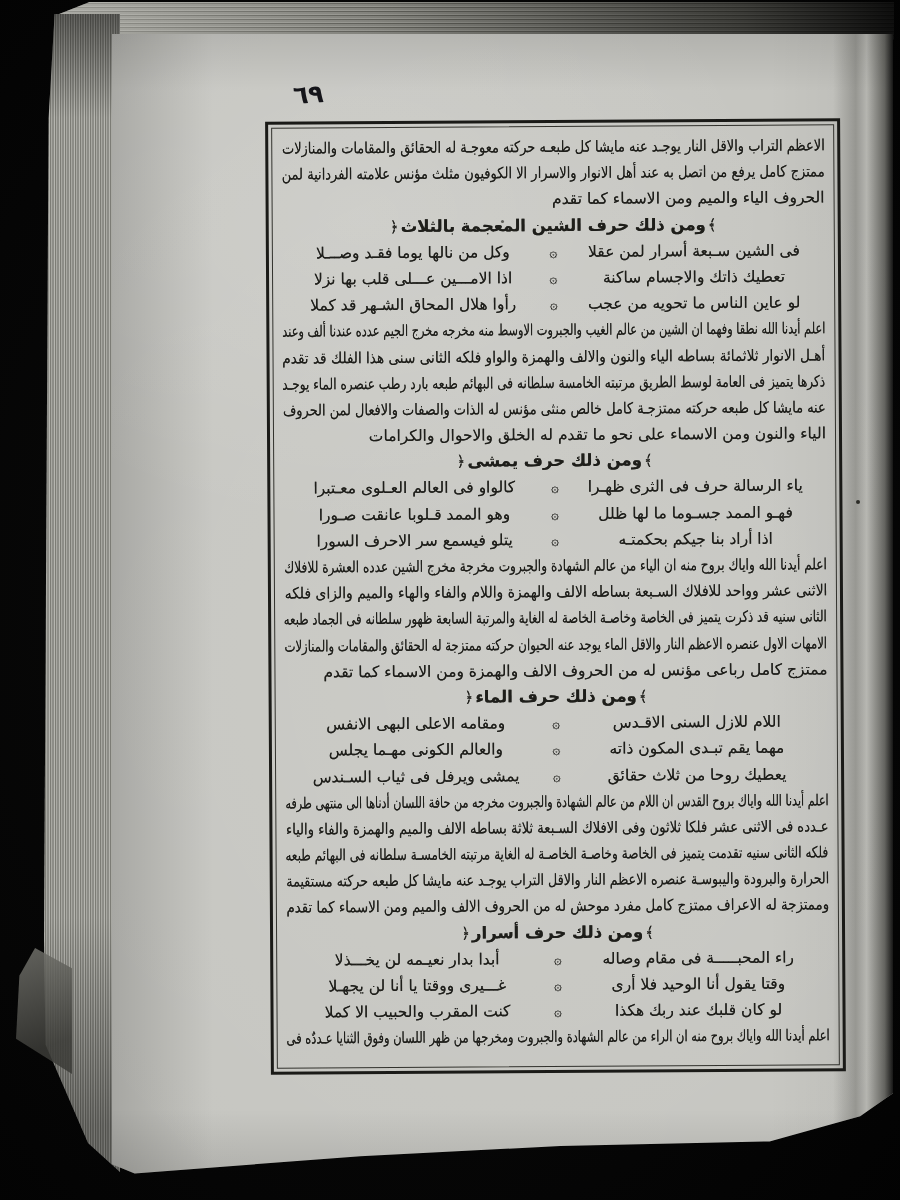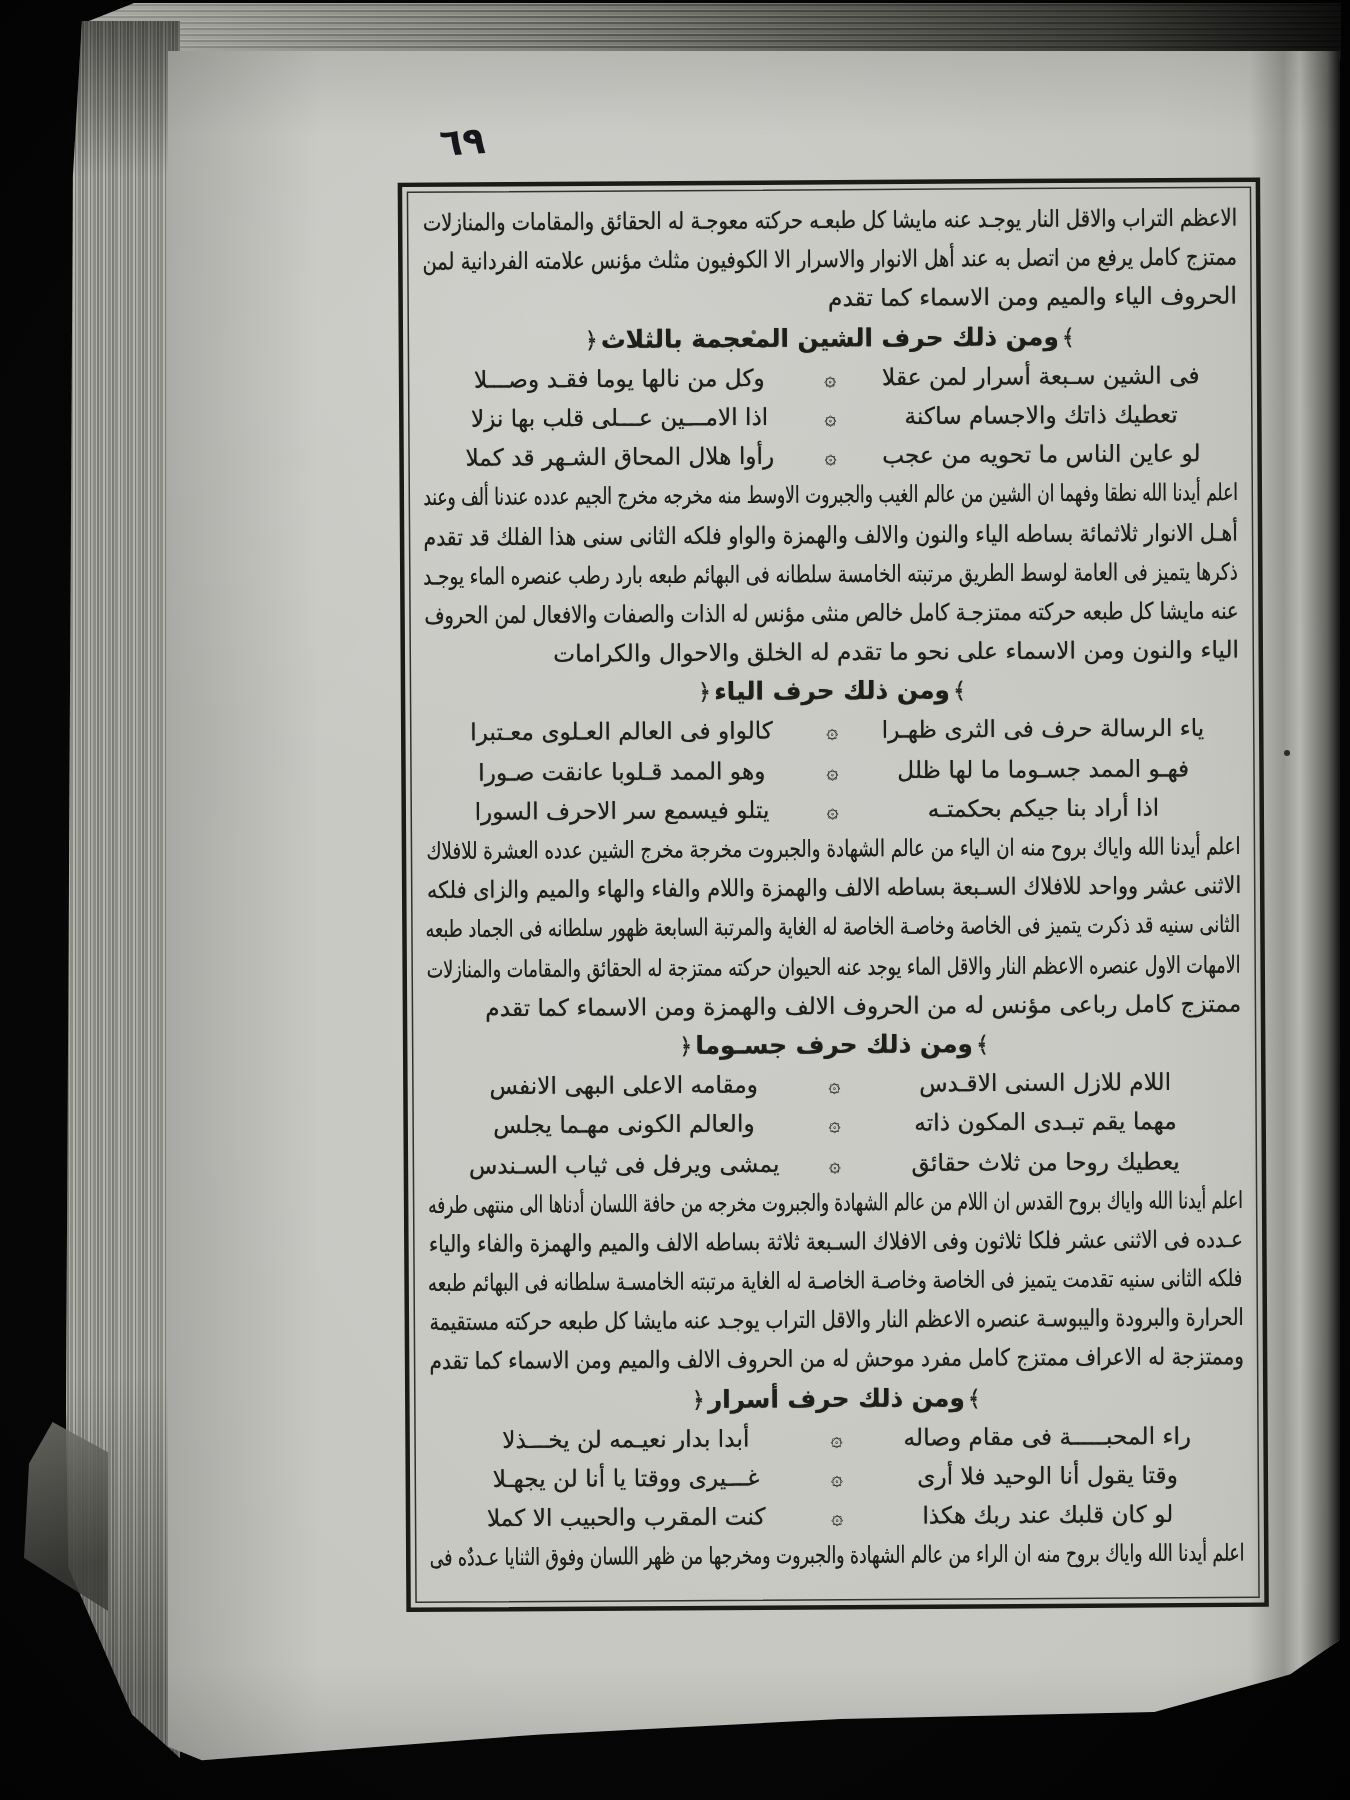--- a/index.html
+++ b/index.html
@@ -118,21 +118,21 @@
           <span class="half"><span class="txt fit">لو عاين الناس ما تحويه من عجب</span></span>
           <span class="sep">۞</span>
           <span class="half"><span class="txt fit">رأوا هلال المحاق الشـهر قد كملا</span></span>
         </div>
       <div class="pl"><span class="txt fit" style="transform: scaleX(0.732);">اعلم أيدنا الله نطقا وفهما ان الشين من عالم الغيب والجبروت الاوسط منه مخرجه مخرج الجيم عدده عندنا ألف وعند</span></div>
       <div class="pl"><span class="txt fit" style="transform: scaleX(0.879);">أهـل الانوار ثلاثمائة بساطه الياء والنون والالف والهمزة والواو فلكه الثانى سنى هذا الفلك قد تقدم</span></div>
       <div class="pl"><span class="txt fit" style="transform: scaleX(0.783);">ذكرها يتميز فى العامة لوسط الطريق مرتبته الخامسة سلطانه فى البهائم طبعه بارد رطب عنصره الماء يوجـد</span></div>
       <div class="pl"><span class="txt fit" style="transform: scaleX(0.834);">عنه مايشا كل طبعه حركته ممتزجـة كامل خالص منثى مؤنس له الذات والصفات والافعال لمن الحروف</span></div>
       <div class="pl"><span class="txt fit">الياء والنون ومن الاسماء على نحو ما تقدم له الخلق والاحوال والكرامات</span></div>
 
-      <div class="heading"><span class="orn">﴾</span><span>ومن ذلك حرف الياء</span><span class="orn">﴿</span></div>
+      <div class="heading"><span class="orn">﴾</span><span>ومن ذلك حرف يمشى</span><span class="orn">﴿</span></div>
       <div class="verse">
           <span class="half"><span class="txt fit">ياء الرسالة حرف فى الثرى ظهـرا</span></span>
           <span class="sep">۞</span>
           <span class="half"><span class="txt fit">كالواو فى العالم العـلوى معـتبرا</span></span>
         </div>
       <div class="verse">
           <span class="half"><span class="txt fit">فهـو الممد جسـوما ما لها ظلل</span></span>
           <span class="sep">۞</span>
           <span class="half"><span class="txt fit">وهو الممد قـلوبا عانقت صـورا</span></span>
         </div>
@@ -140,21 +140,21 @@
           <span class="half"><span class="txt fit">اذا أراد بنا جيكم بحكمتـه</span></span>
           <span class="sep">۞</span>
           <span class="half"><span class="txt fit">يتلو فيسمع سر الاحرف السورا</span></span>
         </div>
       <div class="pl"><span class="txt fit" style="transform: scaleX(0.784);">اعلم أيدنا الله واياك بروح منه ان الياء من عالم الشهادة والجبروت مخرجة مخرج الشين عدده العشرة للافلاك</span></div>
       <div class="pl"><span class="txt fit" style="transform: scaleX(0.898);">الاثنى عشر وواحد للافلاك السـبعة بساطه الالف والهمزة واللام والفاء والهاء والميم والزاى فلكه</span></div>
       <div class="pl"><span class="txt fit" style="transform: scaleX(0.76);">الثانى سنيه قد ذكرت يتميز فى الخاصة وخاصـة الخاصة له الغاية والمرتبة السابعة ظهور سلطانه فى الجماد طبعه</span></div>
       <div class="pl"><span class="txt fit" style="transform: scaleX(0.755);">الامهات الاول عنصره الاعظم النار والاقل الماء يوجد عنه الحيوان حركته ممتزجة له الحقائق والمقامات والمنازلات</span></div>
       <div class="pl"><span class="txt fit">ممتزج كامل رباعى مؤنس له من الحروف الالف والهمزة ومن الاسماء كما تقدم</span></div>
 
-      <div class="heading"><span class="orn">﴾</span><span>ومن ذلك حرف جسـوما</span><span class="orn">﴿</span></div>
+      <div class="heading"><span class="orn">﴾</span><span>ومن ذلك حرف الماء</span><span class="orn">﴿</span></div>
       <div class="verse">
           <span class="half"><span class="txt fit">اللام للازل السنى الاقـدس</span></span>
           <span class="sep">۞</span>
           <span class="half"><span class="txt fit">ومقامه الاعلى البهى الانفس</span></span>
         </div>
       <div class="verse">
           <span class="half"><span class="txt fit">مهما يقم تبـدى المكون ذاته</span></span>
           <span class="sep">۞</span>
           <span class="half"><span class="txt fit">والعالم الكونى مهـما يجلس</span></span>
         </div>

